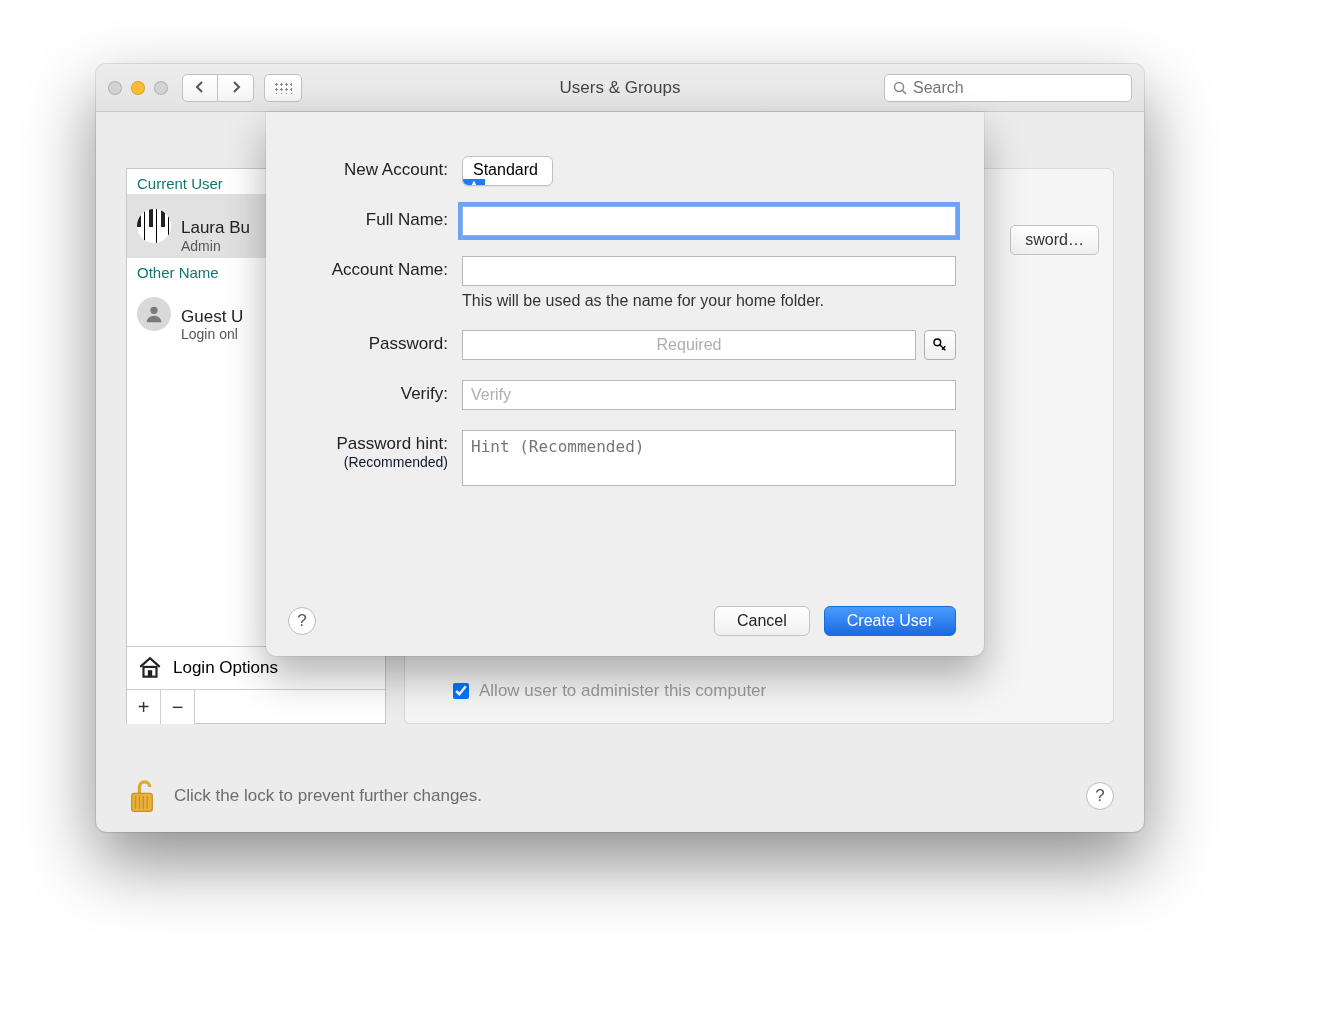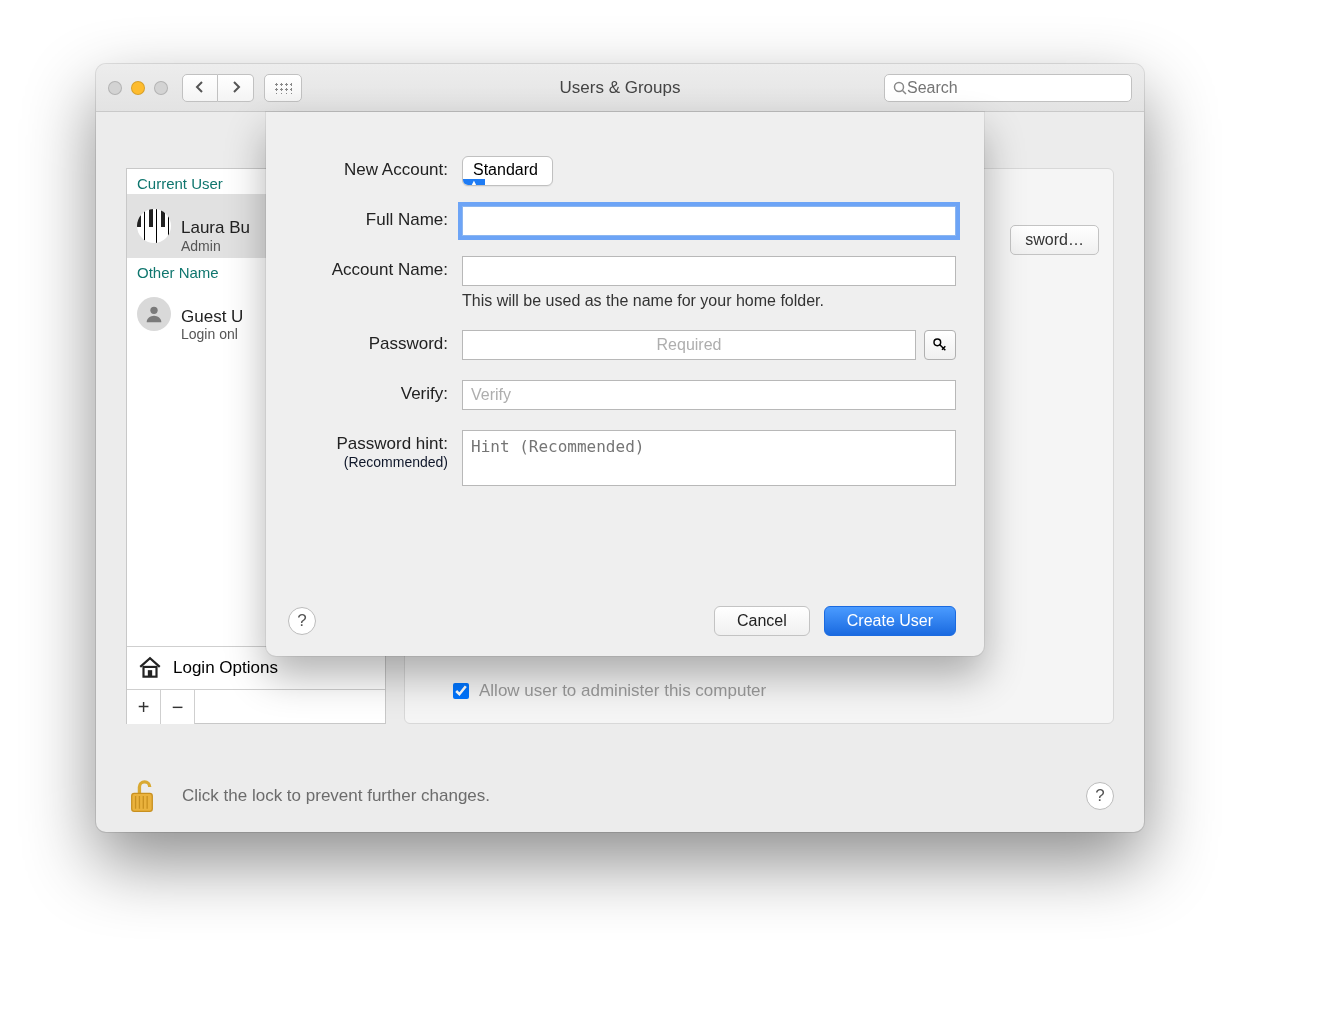--- a/index.html
+++ b/index.html
@@ -73,20 +73,21 @@
     font-weight: 500;
   }
   .search {
     margin-left: auto;
     width: 248px; height: 28px;
     border: 1px solid #c1c1c1;
     border-radius: 5px;
     background: #fff;
     display: flex; align-items: center;
     padding: 0 8px;
+    gap: 6px;
   }
   .search input {
     border: none; outline: none; flex: 1;
     font-size: 16px; color: #555; background: transparent;
   }
   .search svg { flex-shrink: 0; }
 
   
   .content { position: absolute; top: 48px; left: 0; right: 0; bottom: 0; }
   .sidebar {
@@ -172,21 +173,21 @@
   .admin-check {
     position: absolute; left: 48px; bottom: 22px;
     display: flex; align-items: center; gap: 10px;
     color: #9a9a9a;
     font-size: 17px;
   }
   .admin-check input { width: 16px; height: 16px; }
 
   .footer {
     position: absolute; left: 30px; right: 30px; bottom: 18px;
-    display: flex; align-items: center; gap: 24px;
+    display: flex; align-items: center; gap: 16px;
     font-size: 17px; color: #6c6c6c;
   }
   .help-round {
     width: 28px; height: 28px; border-radius: 50%;
     border: 1px solid #bcbcbc;
     background: #fff;
     display: inline-flex; align-items: center; justify-content: center;
     font-size: 17px; color: #555;
     margin-left: auto;
   }

